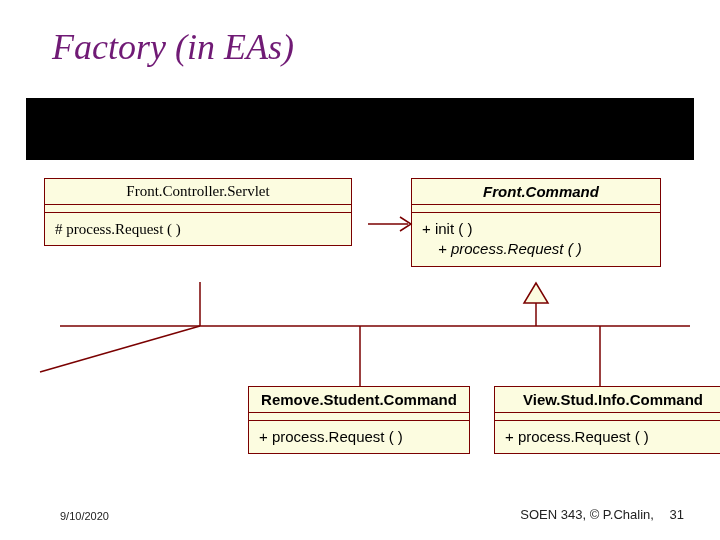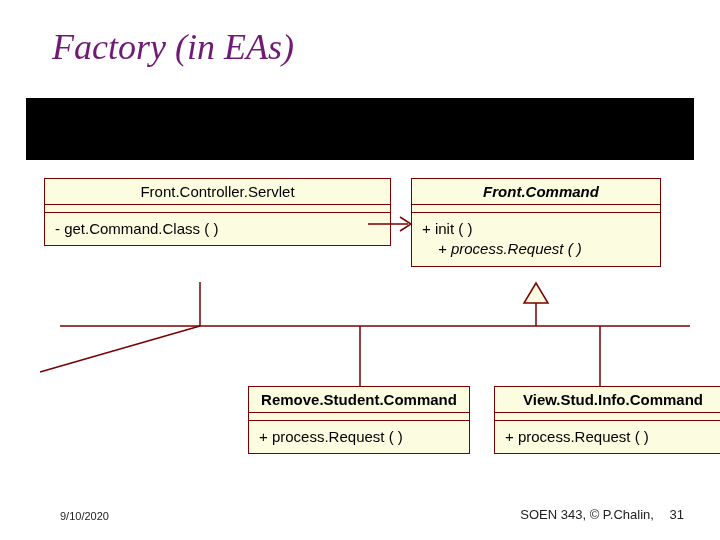--- a/index.html
+++ b/index.html
@@ -72,25 +72,25 @@
     pointer-events: none;
   }
 </style>
 </head>
 <body>
 
 <div class="title">Factory (in EAs)</div>
 
 <div class="black-bar"></div>
 
-<div class="uml-box" style="top:178px; left:44px; width:347px;">
+<div class="uml-box" style="top:178px; left:44px; width:308px;font-family:Liberation Serif, serif;">
   <div class="uml-header">Front.Controller.Servlet</div>
   <div class="uml-attrs"></div>
   <div class="uml-ops">
-    <div> - get.Command.Class (  )</div>
+    <div># process.Request (  )</div>
   </div>
 </div>
 
 <div class="uml-box" style="top:178px; left:411px; width:250px;">
   <div class="uml-header italic">Front.Command</div>
   <div class="uml-attrs"></div>
   <div class="uml-ops">
     <div>+ init (  )</div>
     <div class="italic" style="font-weight:normal;">+ process.Request (  )</div>
   </div>

